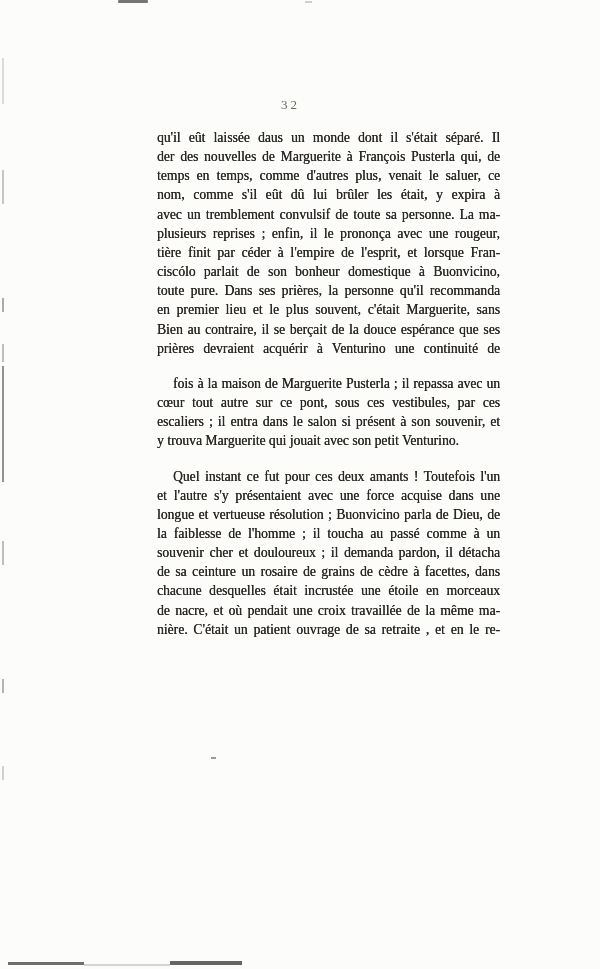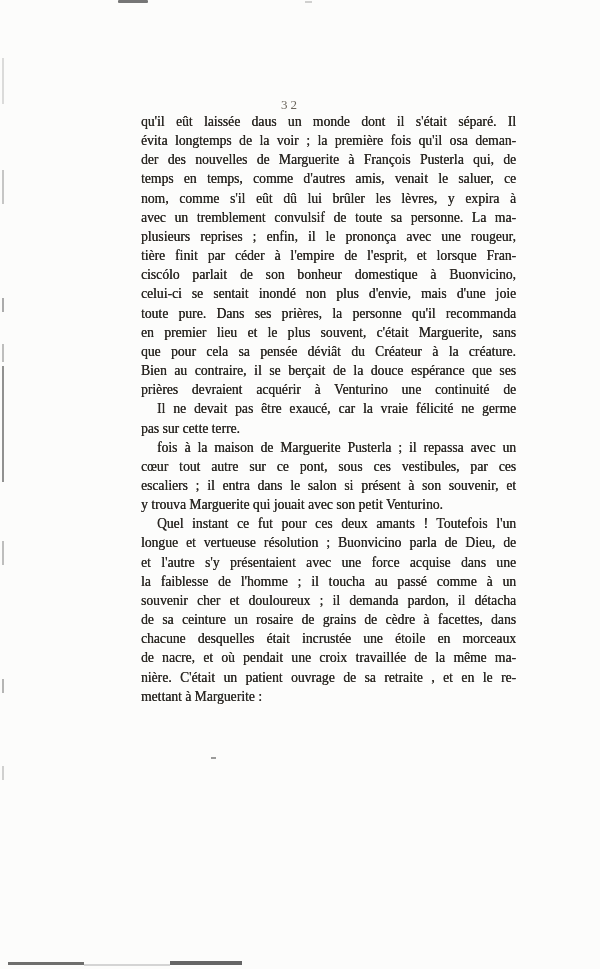--- a/index.html
+++ b/index.html
@@ -27,21 +27,21 @@
     filter:blur(.3px);
   }
   .text-block{
     position:absolute;
     top:112px;left:141px;width:375px;
     font-size:13.6px;
     line-height:19.16px;
     color:var(--ink);
     text-shadow:0.25px 0 0 currentColor;
   }
-  .paragraph{margin:0;}
+  .paragraph{margin:16px;}
   .line{
     text-align:justify;
     text-align-last:justify;
     white-space:normal;
   }
   .line.para-end{text-align-last:left;}
   .paragraph.indent .line:first-child{text-indent:16px;}
 
   
   .artifact{position:absolute;background:var(--artifact);}
@@ -64,56 +64,48 @@
 </head>
 <body>
 
 <div class="page">
 
   <div class="page-number">32</div>
 
   <div class="text-block">
       <div class="paragraph">
         <div class="line">qu'il eût laissée daus un monde dont il s'était séparé. Il</div>
-        <div class="line">évita longtemps de la voir ; la première fois qu'il osa deman-</div>
         <div class="line">der des nouvelles de Marguerite à François Pusterla qui, de</div>
-        <div class="line">temps en temps, comme d'autres amis, venait le saluer, ce</div>
-        <div class="line">nom, comme s'il eût dû lui brûler les lèvres, y expira à</div>
+        <div class="line">temps en temps, comme d'autres plus, venait le saluer, ce</div>
+        <div class="line">nom, comme s'il eût dû lui brûler les était, y expira à</div>
         <div class="line">avec un tremblement convulsif de toute sa personne. La ma-</div>
         <div class="line">plusieurs reprises ; enfin, il le prononça avec une rougeur,</div>
         <div class="line">tière finit par céder à l'empire de l'esprit, et lorsque Fran-</div>
         <div class="line">ciscólo parlait de son bonheur domestique à Buonvicino,</div>
-        <div class="line">celui-ci se sentait inondé non plus d'envie, mais d'une joie</div>
         <div class="line">toute pure. Dans ses prières, la personne qu'il recommanda</div>
         <div class="line">en premier lieu et le plus souvent, c'était Marguerite, sans</div>
-        <div class="line">que pour cela sa pensée déviât du Créateur à la créature.</div>
         <div class="line">Bien au contraire, il se berçait de la douce espérance que ses</div>
         <div class="line">prières devraient acquérir à Venturino une continuité de</div>
-      </div>
-      <div class="paragraph indent">
-        <div class="line">Il ne devait pas être exaucé, car la vraie félicité ne germe</div>
-        <div class="line para-end">pas sur cette terre.</div>
       </div>
       <div class="paragraph indent">
         <div class="line">fois à la maison de Marguerite Pusterla ; il repassa avec un</div>
         <div class="line">cœur tout autre sur ce pont, sous ces vestibules, par ces</div>
         <div class="line">escaliers ; il entra dans le salon si présent à son souvenir, et</div>
         <div class="line para-end">y trouva Marguerite qui jouait avec son petit Venturino.</div>
       </div>
       <div class="paragraph indent">
         <div class="line">Quel instant ce fut pour ces deux amants ! Toutefois l'un</div>
+        <div class="line">et l'autre s'y présentaient avec une force acquise dans une</div>
         <div class="line">longue et vertueuse résolution ; Buonvicino parla de Dieu, de</div>
-        <div class="line">et l'autre s'y présentaient avec une force acquise dans une</div>
         <div class="line">la faiblesse de l'homme ; il toucha au passé comme à un</div>
         <div class="line">souvenir cher et douloureux ; il demanda pardon, il détacha</div>
         <div class="line">de sa ceinture un rosaire de grains de cèdre à facettes, dans</div>
         <div class="line">chacune desquelles était incrustée une étoile en morceaux</div>
         <div class="line">de nacre, et où pendait une croix travaillée de la même ma-</div>
         <div class="line">nière. C'était un patient ouvrage de sa retraite , et en le re-</div>
-        <div class="line para-end">mettant à Marguerite :</div>
       </div>
     </div>
 
   <div class="artifact top-edge-mark"></div>
   <div class="artifact top-edge-dot"></div>
   <div class="artifact v-seg seg-a"></div>
   <div class="artifact v-seg seg-b"></div>
   <div class="artifact v-seg seg-c"></div>
   <div class="artifact v-seg seg-d"></div>
   <div class="artifact v-seg seg-e"></div>

